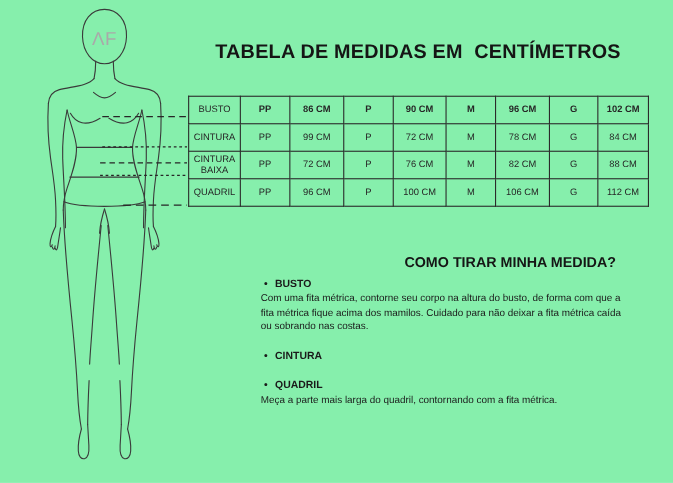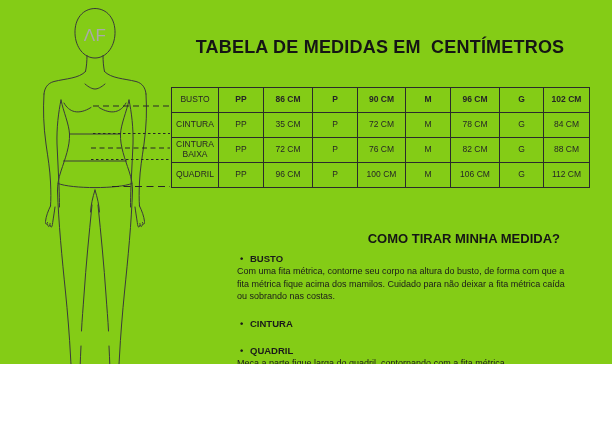--- a/index.html
+++ b/index.html
@@ -1,17 +1,17 @@
 <!DOCTYPE html>
 <html><head>
 <meta charset="utf-8">
 <style>
   html,body{margin:0;padding:0;background:#ffffff;}
   .canvas{
-    position:relative;width:612px;height:364px;background:#84cc16;overflow:hidden;
+    position:relative;width:612px;height:439px;background:#86efac;overflow:hidden;
     font-family:"Liberation Sans", sans-serif;color:#1f1f1f;
   }
   
   .croquis{position:absolute;left:0;top:0;width:612px;height:439px;}
   
   .title{
     position:absolute;left:150px;top:37px;width:460px;
     text-align:center;font-size:18px;font-weight:700;letter-spacing:.2px;
     white-space:pre;color:#151515;
   }
@@ -137,21 +137,21 @@
         <td>P</td>
         <td>90 CM</td>
         <td>M</td>
         <td>96 CM</td>
         <td>G</td>
         <td>102 CM</td>
       </tr>
       <tr>
         <td class="lbl">CINTURA</td>
         <td>PP</td>
-        <td>35 CM</td>
+        <td>99 CM</td>
         <td>P</td>
         <td>72 CM</td>
         <td>M</td>
         <td>78 CM</td>
         <td>G</td>
         <td>84 CM</td>
       </tr>
       <tr>
         <td class="lbl">CINTURA BAIXA</td>
         <td>PP</td>
@@ -182,17 +182,17 @@
   <div class="howto">
     <div class="howto-item">
       <div class="howto-term">BUSTO</div>
       <p class="howto-text">Com uma fita métrica, contorne seu corpo na altura do busto, de forma com que a fita métrica fique acima dos mamilos. Cuidado para não deixar a fita métrica caída ou sobrando nas costas.</p>
     </div>
     <div class="howto-item">
       <div class="howto-term">CINTURA</div>
     </div>
     <div class="howto-item">
       <div class="howto-term">QUADRIL</div>
-      <p class="howto-text">Meça a parte fique larga do quadril, contornando com a fita métrica.</p>
+      <p class="howto-text">Meça a parte mais larga do quadril, contornando com a fita métrica.</p>
     </div>
   </div>
 
 </div>
 
 </body></html>

